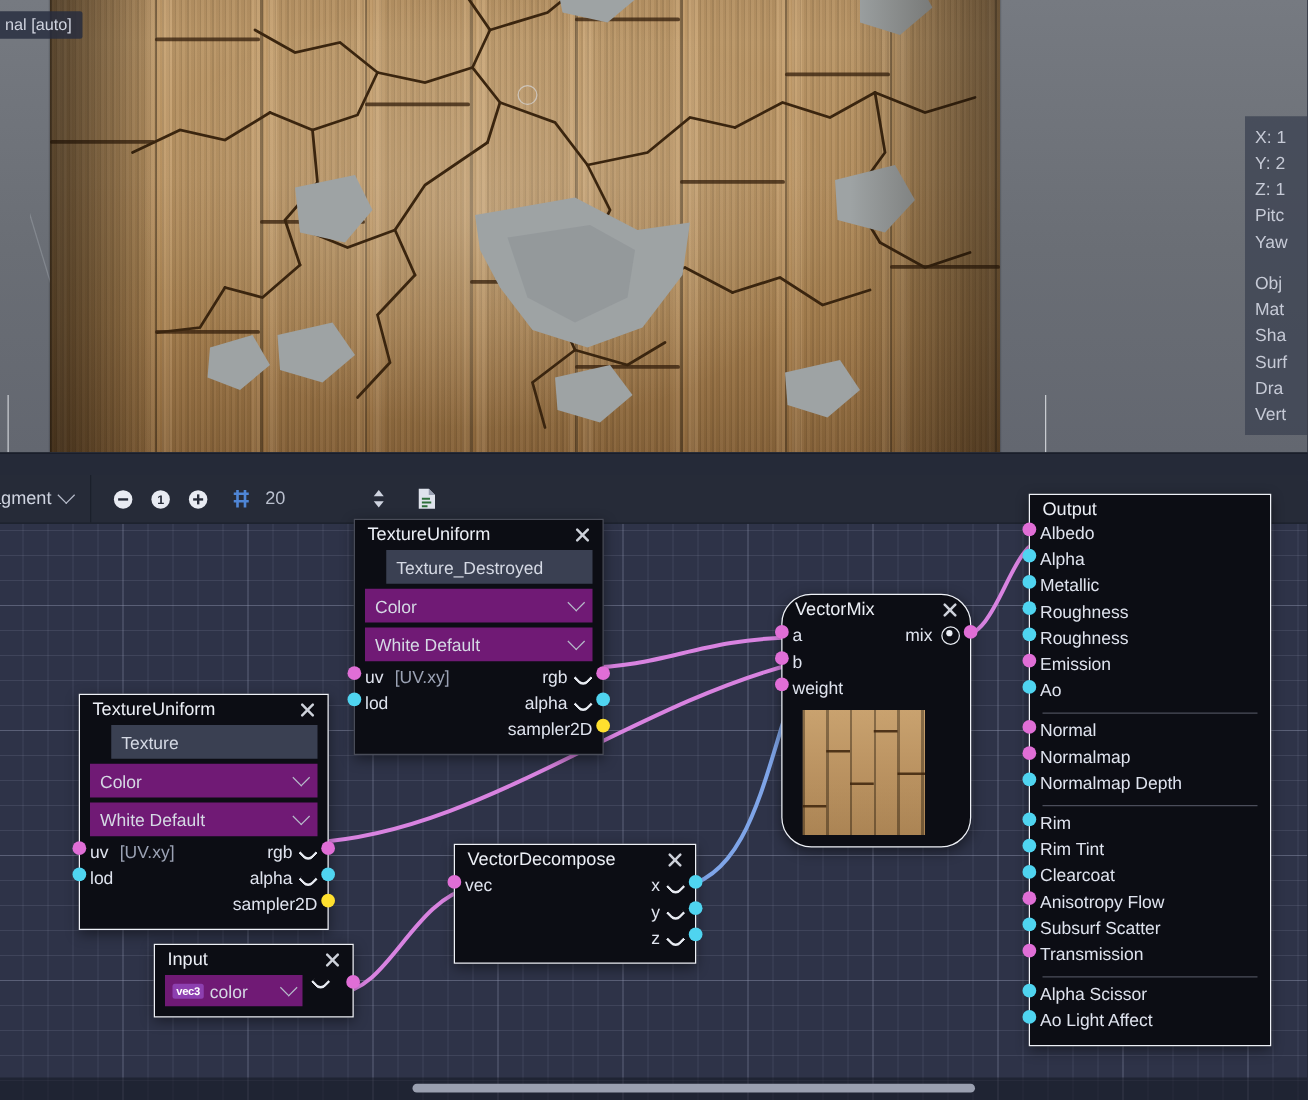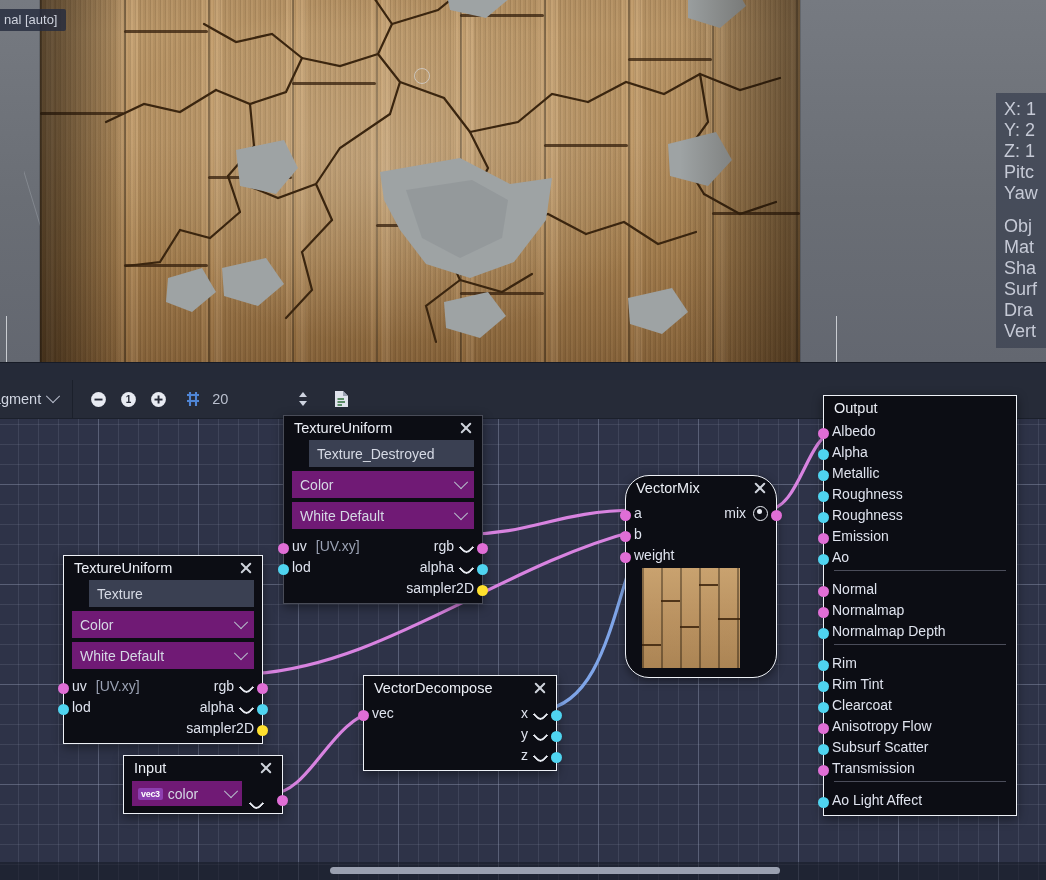--- a/index.html
+++ b/index.html
@@ -35,21 +35,21 @@
   .seam{position:absolute;height:3px;background:rgba(52,31,12,.75);border-radius:2px;}
   .crack-svg{position:absolute;left:0;top:0;width:760px;height:400px;}
   .concrete{fill:#9ea3a4;}
   .concrete2{fill:#8f9496;}
 
   
   #vp-mode{position:absolute;left:-4px;top:9px;background:rgba(38,44,62,.82);color:#cfd3de;
       font-size:13px;padding:3px 8px 4px 8px;border-radius:2px;white-space:nowrap;}
   
   #vp-info{position:absolute;right:0;top:93px;width:42px;padding:6px 0 6px 8px;
-      background:rgba(60,66,82,.78);color:#c6cad6;font-size:18px;line-height:21px;white-space:nowrap;overflow:hidden;}
+      background:rgba(60,66,82,.78);color:#c6cad6;font-size:14px;line-height:21px;white-space:nowrap;overflow:hidden;}
   #vp-info .gap{height:12px;}
   
   #vp-gizmo{position:absolute;left:414px;top:68px;width:14px;height:14px;border:1.5px solid rgba(215,220,228,.65);border-radius:50%;}
   
   .vp-vline{position:absolute;width:1px;background:rgba(235,238,242,.75);}
 
   
   #sep{position:absolute;left:0;top:362px;width:1046px;height:18px;background:#252a38;border-top:1px solid #171b26;}
 
   
@@ -78,21 +78,21 @@
   .node.sel{border:1.5px solid #eef1f7;}
   .node-title{display:flex;align-items:center;justify-content:space-between;
         padding:4px 8px 4px 10px;font-size:14.5px;color:#eceff6;}
   .node-close{width:16px;height:16px;position:relative;cursor:pointer;opacity:.92;flex:0 0 16px;}
   .node-close:before,.node-close:after{content:"";position:absolute;left:1px;top:7px;width:14px;height:2px;background:#dfe3ec;border-radius:1px;}
   .node-close:before{transform:rotate(45deg);} .node-close:after{transform:rotate(-45deg);}
   .node-body{padding:0 8px 7px 8px;}
   .field{background:#701a75;color:#d5d9e4;font-size:14px;padding:4px 8px;margin:0 0 4px 0;
          display:flex;align-items:center;justify-content:space-between;min-height:19px;}
   .field.readonly{background:#3a4052;margin-left:17px;}
-  .row{display:flex;align-items:flex-end;height:21px;position:relative;font-size:14px;}
+  .row{display:flex;align-items:flex-start;height:21px;position:relative;font-size:14px;}
   .port{width:11px;height:11px;border-radius:50%;position:absolute;}
   .port.in{left:-14px;} .port.out{right:-14px;}
   .p-pink{background:#e06ed6;} .p-cyan{background:#4fd4f0;} .p-yellow{background:#ffe02e;}
   .lbl{color:#dfe3ee;} .sub{color:#9ba2b4;margin-left:9px;}
   .rightlbl{margin-left:auto;color:#dfe3ee;display:flex;align-items:center;gap:7px;}
   .arrow-d{display:inline-block;width:13px;height:8px;position:relative;}
   .arrow-d:before{content:"";position:absolute;left:0;top:0;width:9px;height:9px;
      border-left:2px solid #e8ebf2;border-bottom:2px solid #e8ebf2;border-radius:0 0 0 6px;transform:rotate(-45deg);}
   .preview{width:98px;height:100px;margin:5px 0 2px 8px;overflow:hidden;position:relative;}
   .prev-wood{position:absolute;inset:0;background:
@@ -525,20 +525,24 @@
             <span class="port in p-cyan"></span>
             <span class="lbl">Subsurf Scatter</span>
           </div>
           <div class="row">
             <span class="port in p-pink"></span>
             <span class="lbl">Transmission</span>
           </div>
           <div class="divider"></div>
           <div class="row">
             <span class="port in p-cyan"></span>
+            <span class="lbl">Alpha Scissor</span>
+          </div>
+          <div class="row">
+            <span class="port in p-cyan"></span>
             <span class="lbl">Ao Light Affect</span>
           </div>
         </div>
     </div>
 
     <div id="hscroll">
       <div class="thumb"></div>
     </div>
   </div>
 </div>

